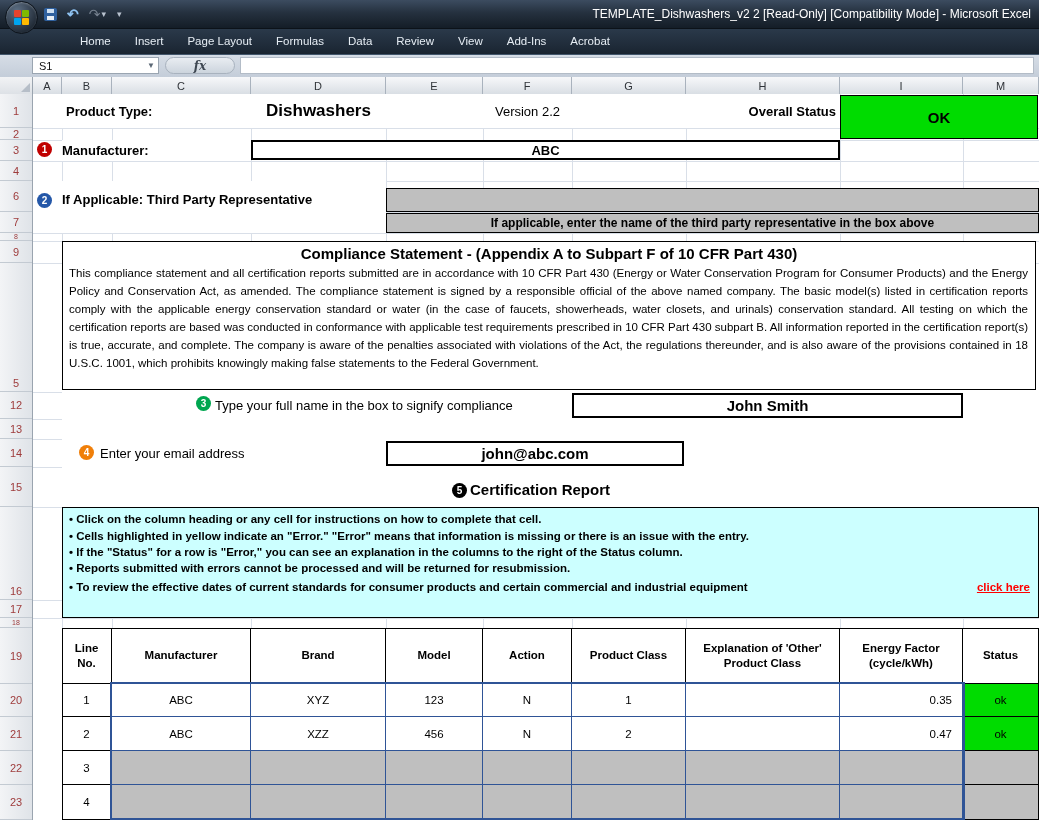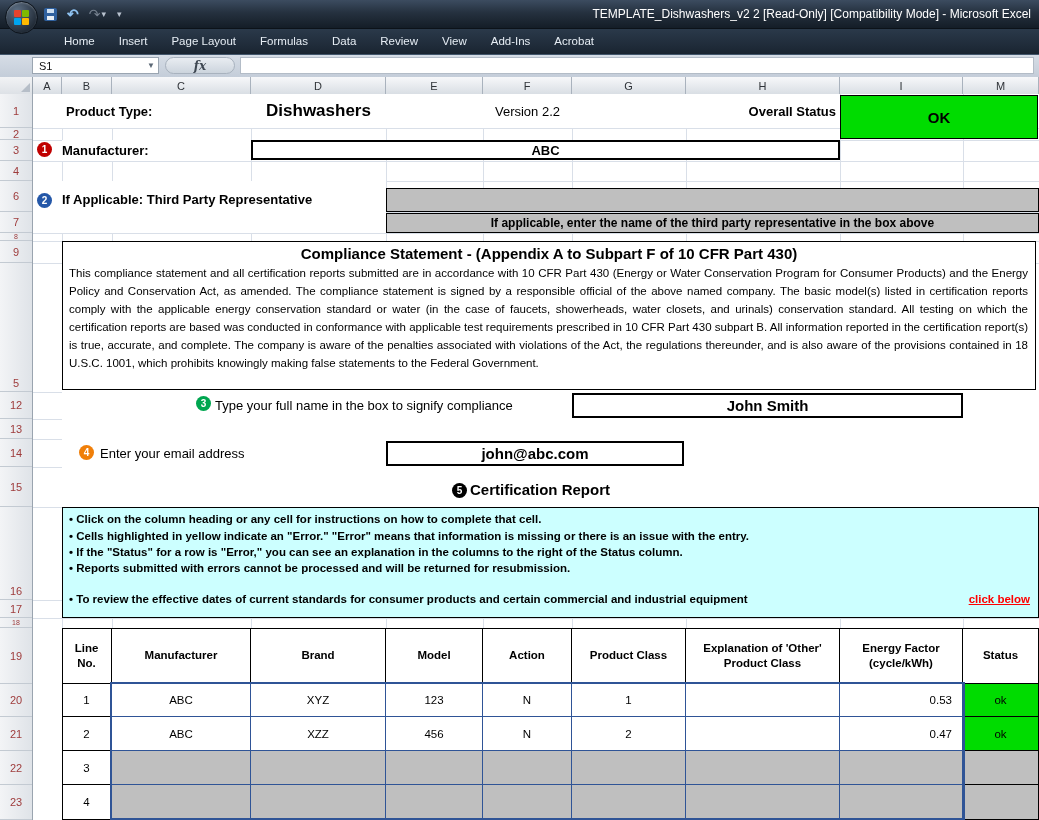--- a/index.html
+++ b/index.html
@@ -25,21 +25,21 @@
   .glyph{font-size:14px;line-height:14px}
   .undo{color:#8fc3f2;font-weight:bold}
   .redo{color:#76818f}
   .caret{font-size:9px;color:#b9c3cf;margin-left:1px}
   .title-text{position:absolute;right:8px;top:0;height:28px;line-height:28px;
     color:#ffffff;font-size:12px;white-space:nowrap}
 
   
   .tabsrow{position:absolute;left:0;top:28px;width:1039px;height:27px;
     background:linear-gradient(180deg,#2b3a4b,#1f2b39 70%,#192430);
-    border-bottom:1px solid #42566b;display:flex;align-items:center;padding-left:52px;box-sizing:border-box;z-index:20}
+    border-bottom:1px solid #42566b;display:flex;align-items:center;padding-left:68px;box-sizing:border-box;z-index:20}
   .tab{padding:0 12px;height:25px;display:flex;align-items:center;font-size:11.5px;color:#e6edf4;cursor:default}
 
   
   .fbar{position:absolute;left:0;top:55px;width:1039px;height:22px;
     background:linear-gradient(180deg,#d6dde6,#c4cdd9);border-bottom:1px solid #93a0ae}
   .namebox{position:absolute;left:32px;top:2px;width:127px;height:17px;background:#fff;
     border:1px solid #9aa5b1;box-sizing:border-box;display:flex;align-items:center;
     padding-left:6px;font-size:11px;color:#111}
   .nb-caret{position:absolute;right:3px;font-size:8px;color:#5c6876}
   .fx-cap{position:absolute;left:165px;top:2px;width:70px;height:17px;border-radius:9px;
@@ -108,21 +108,21 @@
   .st1{background:#C00000}.st2{background:#2457A8}.st3{background:#00A650}.st4{background:#F07F09}.st5{background:#000}
 
   .compbox{position:absolute;left:62px;top:147px;width:974px;height:149px;background:#fff;
     border:1px solid #000;box-sizing:border-box}
   .comp-title{text-align:center;font-weight:bold;font-size:15px;margin-top:3px}
   .comp-body{font-size:11.5px;line-height:18px;text-align:justify;margin:2px 7px 0 6px;color:#000}
 
   .instrbox{position:absolute;left:62px;top:413px;width:977px;height:111px;background:#CCFFFF;
     border:1px solid #000;box-sizing:border-box;padding:3px 6px;display:flex;flex-direction:column}
   .iline{font-size:11.5px;font-weight:bold;height:16.4px;display:flex;align-items:center;white-space:nowrap}
-  .iline.last{margin-top:14px}
+  .iline.last{margin-top:2px}
   .click-here{margin-left:auto;color:#FF0000;text-decoration:underline;cursor:pointer;padding-right:2px}
 
   
   .cell{position:absolute;box-sizing:border-box;display:flex;align-items:center;justify-content:center;
     font-size:11.5px;color:#000}
   .hdr{background:#fff;font-weight:bold;border-right:1px solid #000;border-bottom:1px solid #000;
     text-align:center;line-height:1.3;padding:2px}
   .ncell{background:#fff;border-right:1px solid #000;border-bottom:1px solid #000}
   .dcell{background:#fff;border-right:1px solid #2F5496;border-bottom:1px solid #2F5496}
   .gcell{background:#BFBFBF;border-right:1px solid #2F5496;border-bottom:1px solid #2F5496}
@@ -270,42 +270,42 @@
   <div class="step st5" style="left:452px;top:389px">5</div>
   <div class="lbl b" style="left:470px;top:381px;height:28px;font-size:15px">Certification Report</div>
 
   <div class="instrbox">
     <div class="iline">• Click on the column heading or any cell for instructions on how to complete that cell.</div>
     <div class="iline">• Cells highlighted in yellow indicate an "Error."  "Error" means that information is missing or there is an issue with the entry.</div>
     <div class="iline">• If the "Status" for a row is "Error," you can see an explanation in the columns to the right of the Status column.</div>
     <div class="iline">• Reports submitted with errors cannot be processed and will be returned for resubmission.</div>
     <div class="iline last">
       <span>• To review the effective dates of current standards for consumer products and certain commercial and industrial equipment</span>
-      <span class="click-here">click below</span>
+      <span class="click-here">click here</span>
     </div>
   </div>
 
   <div class="cell hdr cB r19">Line No.</div>
   <div class="cell hdr cC r19">Manufacturer</div>
   <div class="cell hdr cE r19">Model</div>
   <div class="cell hdr cD r19">Brand</div>
   <div class="cell hdr cF r19">Action</div>
   <div class="cell hdr cG r19">Product Class</div>
   <div class="cell hdr cH r19">Explanation of 'Other' Product Class</div>
   <div class="cell hdr cI r19">Energy Factor (cycle/kWh)</div>
   <div class="cell hdr cM r19">Status</div>
 
   <div class="cell ncell cB r20">1</div>
   <div class="cell dcell cC r20">ABC</div>
   <div class="cell dcell cD r20">XYZ</div>
   <div class="cell dcell cE r20">123</div>
   <div class="cell dcell cF r20">N</div>
   <div class="cell dcell cG r20">1</div>
   <div class="cell dcell cH r20"></div>
-  <div class="cell dcell numr cI r20">0.53</div>
+  <div class="cell dcell numr cI r20">0.35</div>
   <div class="cell okcell cM r20">ok</div>
 
   <div class="cell ncell cB r21">2</div>
   <div class="cell dcell cC r21">ABC</div>
   <div class="cell dcell cD r21">XZZ</div>
   <div class="cell dcell cE r21">456</div>
   <div class="cell dcell cF r21">N</div>
   <div class="cell dcell cG r21">2</div>
   <div class="cell dcell cH r21"></div>
   <div class="cell dcell numr cI r21">0.47</div>

